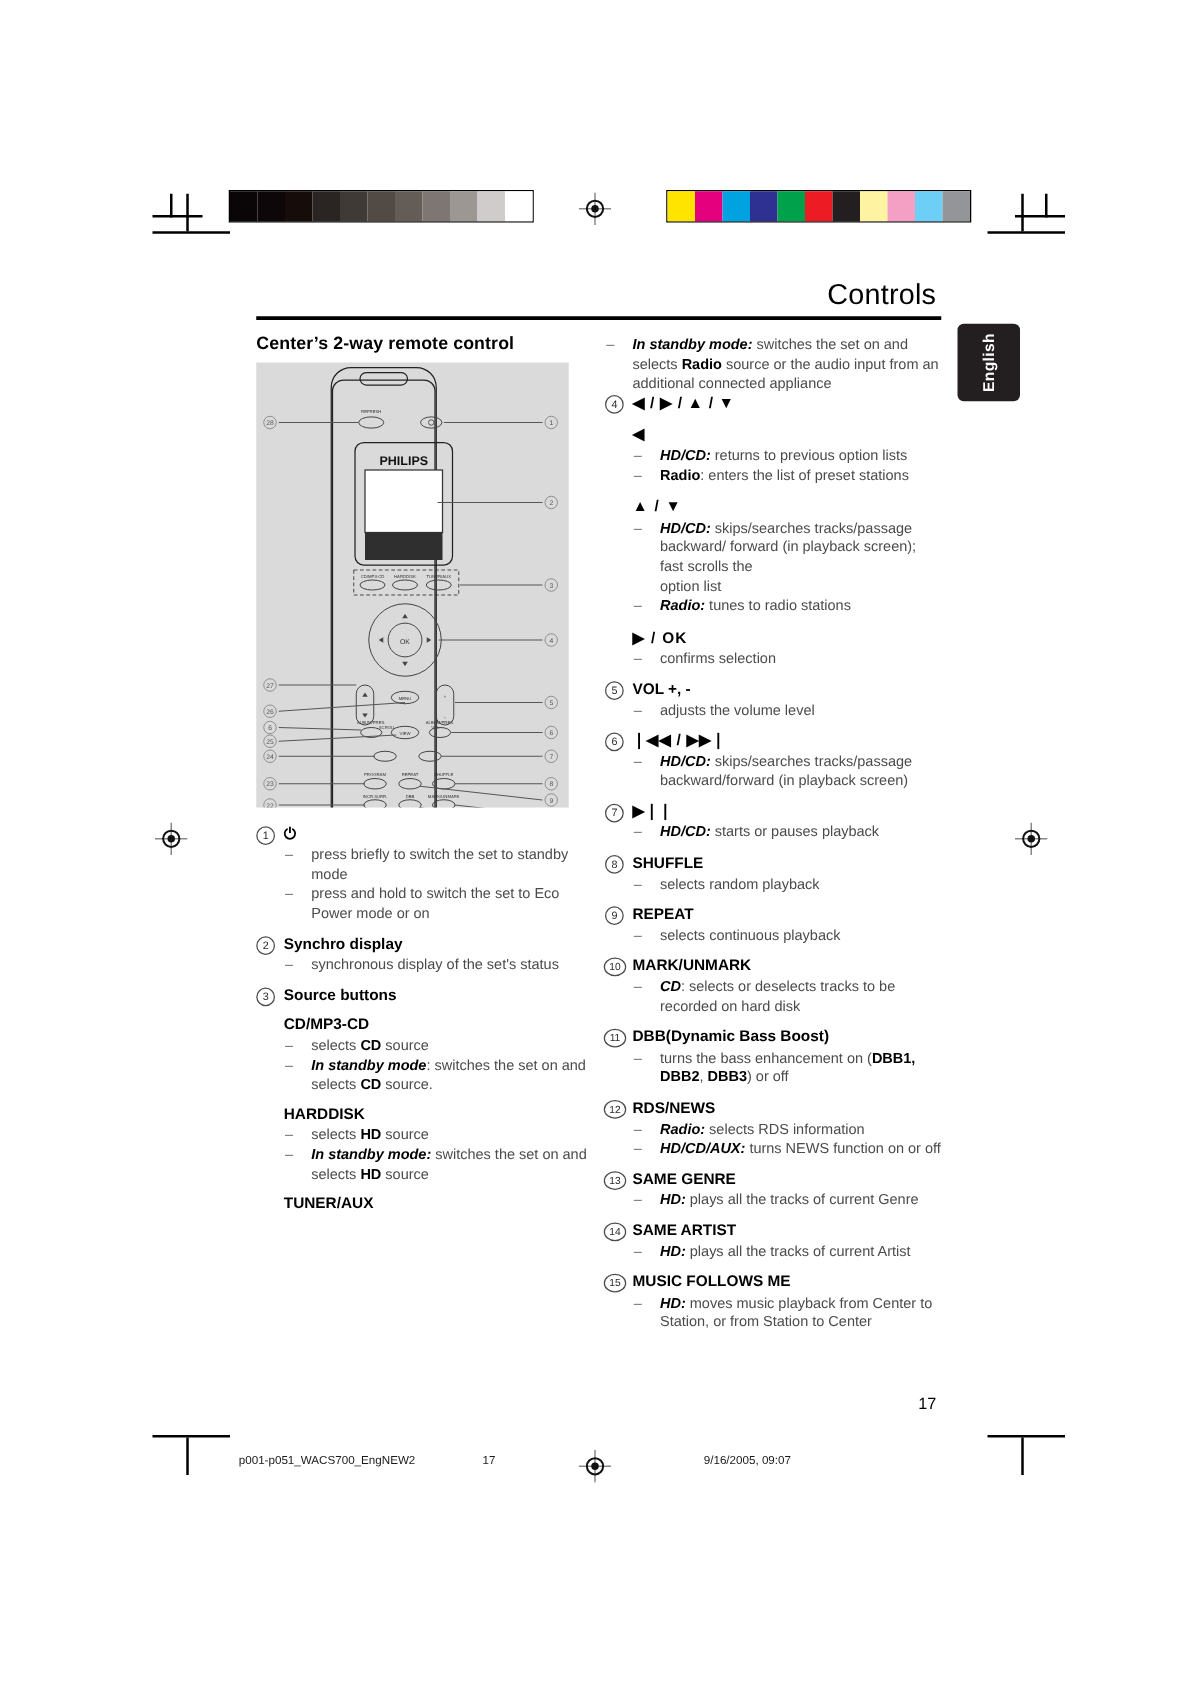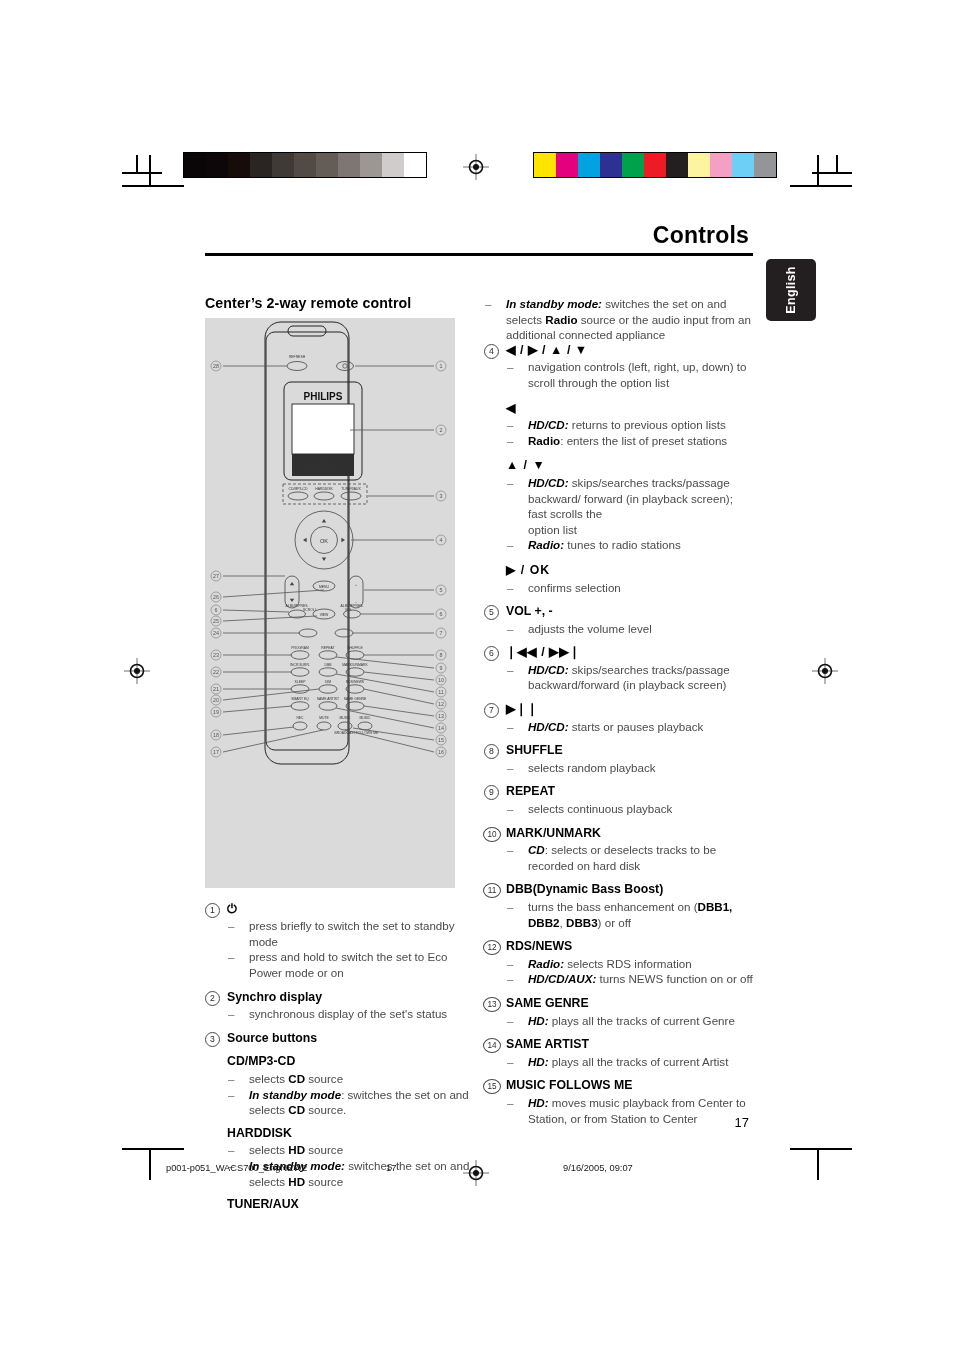--- a/index.html
+++ b/index.html
@@ -9,42 +9,42 @@
   
   .crop{position:absolute;background:#000;}
   .reg{position:absolute;width:26px;height:26px;}
   .reg svg{display:block;}
 
   
   .calbar{position:absolute;display:flex;border:1px solid #000;box-sizing:content-box;}
   .calbar i{display:block;width:22px;height:24px;}
 
   
-  .page-title{position:absolute;right:205px;top:222px;font-size:23px;font-weight:bold;
+  .page-title{position:absolute;right:205px;top:222px;font-size:23px;font-weight:normal;
               letter-spacing:.2px;color:#000;}
   .title-rule{position:absolute;left:205px;top:253px;width:548px;height:2.5px;background:#000;}
 
   
   .lang-tab{position:absolute;left:766px;top:259px;width:50px;height:62px;background:#231f20;
             border-radius:5px;}
   .lang-tab span{display:block;color:#fff;font-size:12.5px;font-weight:bold;
                  transform:rotate(-90deg);transform-origin:center;
                  position:absolute;left:-3px;top:24px;width:56px;text-align:center;
                  letter-spacing:.3px;}
 
   
-  .col{position:absolute;font-size:11.6px;line-height:15.6px;color:#4b4b4b;margin-top:28px;}
+  .col{position:absolute;font-size:11.6px;line-height:15.6px;color:#4b4b4b;}
   .col-l{left:205px;top:268px;width:268px;}
   .col-r{left:484px;top:268px;width:270px;}
 
   .sec-head{font-size:14.2px;font-weight:bold;color:#000;margin:0 0 6px 0;
             letter-spacing:.1px;}
 
   
-  .remote-box{width:250px;height:570px;background:#dadada;margin:4px 0 14px 0;
+  .remote-box{width:250px;height:356px;background:#dadada;margin:4px 0 14px 0;
               position:relative;overflow:hidden;}
 
   
   .item{position:relative;padding-left:22px;margin-top:9px;}
   .item:first-child{margin-top:0;}
   .num{position:absolute;left:0;top:1px;width:13px;height:13px;border:1px solid #4b4b4b;
        border-radius:50%;font-size:8.6px;line-height:13px;text-align:center;color:#2b2b2b;
        font-family:"Liberation Sans",sans-serif;}
   .num.w{width:16px;left:-1px;font-size:8.2px;}
   .item-title{font-weight:bold;color:#000;font-size:12.3px;display:block;margin-bottom:1px;}
@@ -57,21 +57,21 @@
   .dash{position:relative;padding-left:22px;margin:0;}
   .dash:before{content:"\2013";position:absolute;left:1px;top:0;color:#6a6a6a;}
   .plain{padding-left:22px;margin:0;}
   b.k{color:#000;font-weight:bold;}
   i.k{color:#000;font-weight:bold;}
 
   
   .pageno{position:absolute;right:205px;top:1115px;font-size:13px;color:#000;}
   .foot{position:absolute;top:1163px;font-size:9.3px;color:#1a1a1a;
         font-family:"Liberation Sans",sans-serif;}
-  .foot-file{left:166px;}
+  .foot-file{left:191px;}
   .foot-num{left:386px;}
   .foot-date{left:563px;}
 
   
   .callout-num{font-size:5.4px;fill:#555;font-family:"Liberation Sans",sans-serif;}
   .lead{stroke:#555;stroke-width:.8;}
   .body-ln{stroke:#222;stroke-width:1;fill:none;}
   .btn-ln{stroke:#444;stroke-width:.8;fill:none;}
   .lbl{font-size:3.4px;fill:#333;font-family:"Liberation Sans",sans-serif;}
 </style>
@@ -377,21 +377,20 @@
 </div>
 
 <div class="col col-r">
   <div id="right-cont">
       <p class="dash"><i class="k">In standby mode:</i> switches the set on and selects <b class="k">Radio</b> source or the audio input from an additional connected appliance</p>
     </div>
   <div id="right-items">
       <div class="item">
         <span class="num">4</span>
         <span class="item-title sym">◀ / ▶ / ▲ / ▼</span>
-        <p class="dash">navigation controls (left, right, up, down) to scroll through the option list</p>
         <span class="sym-head">◀</span>
         <p class="dash"><i class="k">HD/CD:</i> returns to previous option lists</p>
         <p class="dash"><b class="k">Radio</b>: enters the list of preset stations</p>
         <span class="sym-head">▲ / ▼</span>
         <p class="dash"><i class="k">HD/CD:</i> skips/searches tracks/passage backward/ forward (in playback screen); fast scrolls the</p>
         <p class="plain">option list</p>
         <p class="dash"><i class="k">Radio:</i> tunes to radio stations</p>
         <span class="sym-head">▶ / OK</span>
         <p class="dash">confirms selection</p>
       </div>

